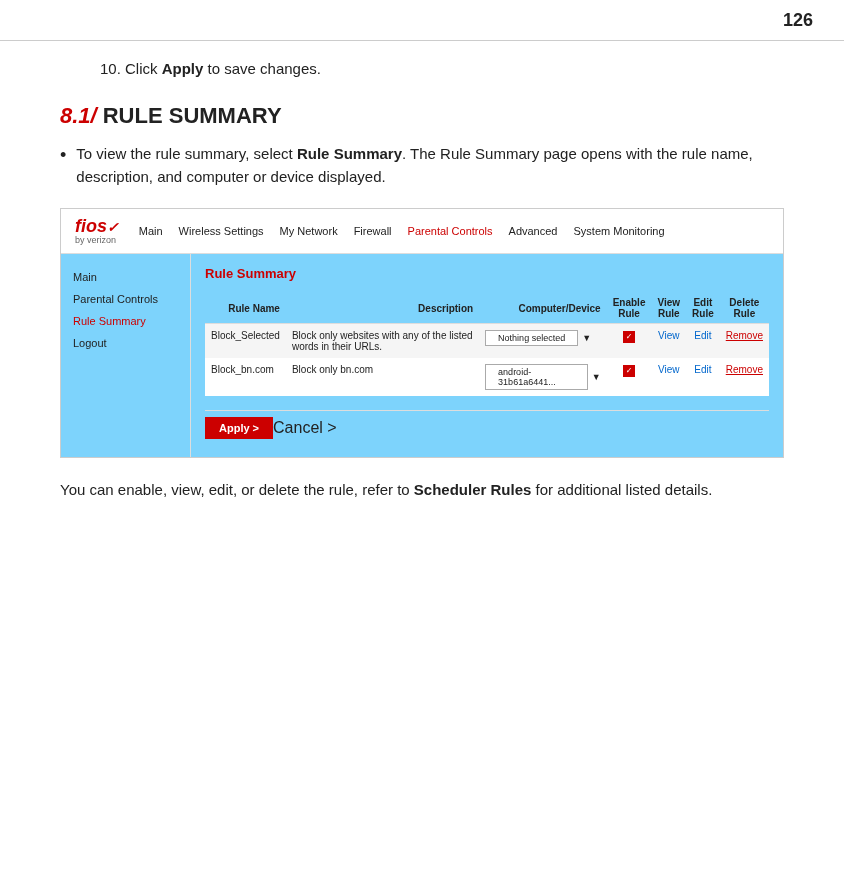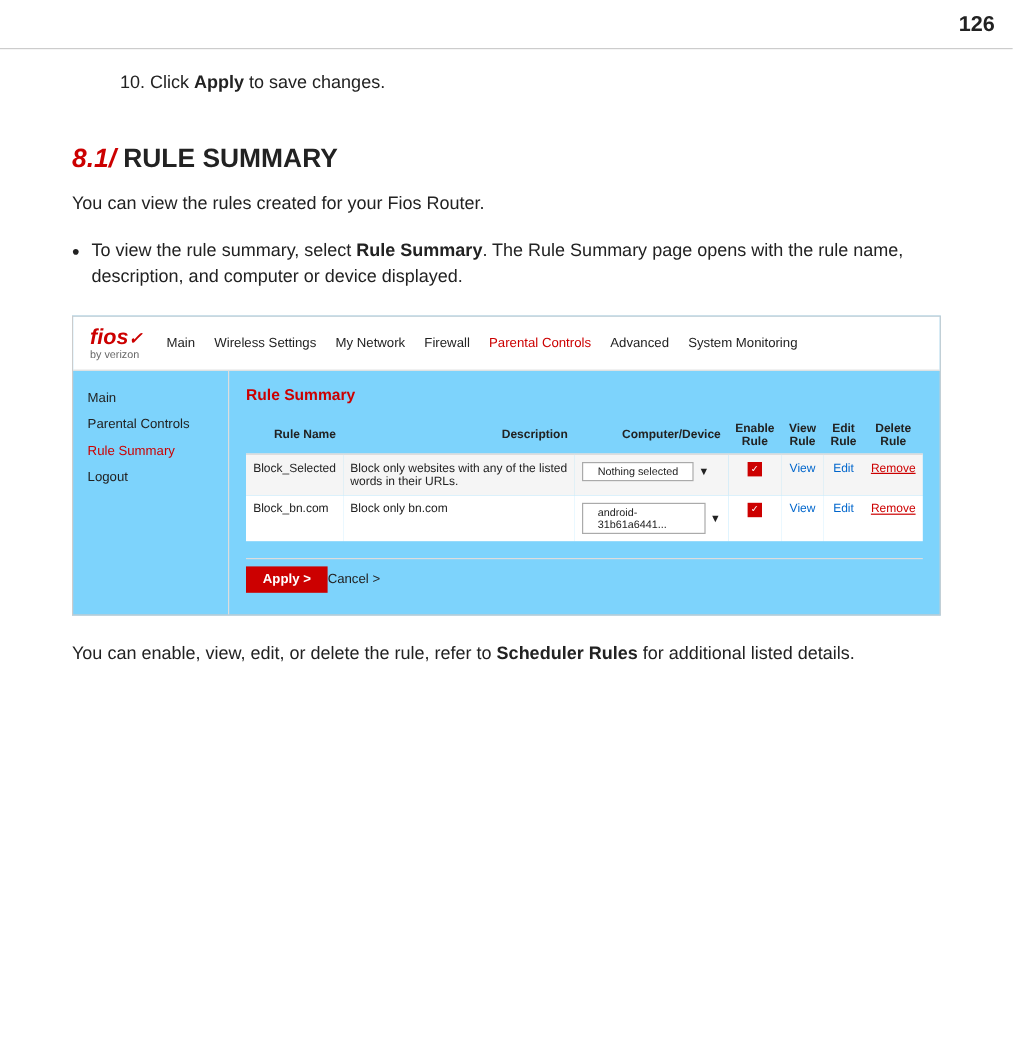--- a/index.html
+++ b/index.html
@@ -9,21 +9,21 @@
       color: #222;
       width: 844px;
       min-height: 877px;
       position: relative;
     }
 
     
     .page-number {
       position: absolute;
       top: 10px;
-      right: 15px;
+      right: 31px;
       font-size: 18px;
       font-weight: bold;
       color: #222;
     }
 
     
     .top-rule {
       position: absolute;
       top: 40px;
       left: 0;
@@ -34,21 +34,21 @@
 
     
     .content {
       padding: 60px 60px 40px 60px;
     }
 
     
     .step-line {
       font-size: 15px;
       color: #222;
-      margin-bottom: 42px;
+      margin-bottom: 26px;
       margin-left: 40px;
     }
     .step-line .step-num {
       font-size: 15px;
       color: #222;
     }
     .step-line .bold {
       font-weight: bold;
     }
 
@@ -271,21 +271,21 @@
       font-size: 11px;
       font-weight: bold;
       padding: 5px 14px;
       border: none;
       cursor: pointer;
       display: flex;
       align-items: center;
       gap: 4px;
     }
     .cancel-link {
-      font-size: 11px;
+      font-size: 16px;
       color: #222;
       cursor: pointer;
     }
 
     
     .bottom-text {
       font-size: 15px;
       color: #222;
       line-height: 1.6;
       margin-top: 10px;
@@ -306,21 +306,20 @@
   <div class="step-line">
     <span class="step-num">10.</span>
     <span>Click </span><span class="bold">Apply</span><span> to save changes.</span>
   </div>
 
   <div class="section-heading">
     <span class="section-num">8.1/</span>
     <span class="section-title">RULE SUMMARY</span>
   </div>
 
-  <p class="body-text">You can view the rules created for your Fios Router.</p>
 
   <div class="bullet-item">
     <span class="bullet-dot">•</span>
     <span class="bullet-text">
       <span>To view the rule summary, select </span><span class="bold">Rule Summary</span><span>. The Rule Summary page opens with the rule name, description, and computer or device displayed.</span>
     </span>
   </div>
 
   <div class="router-ui">
 

